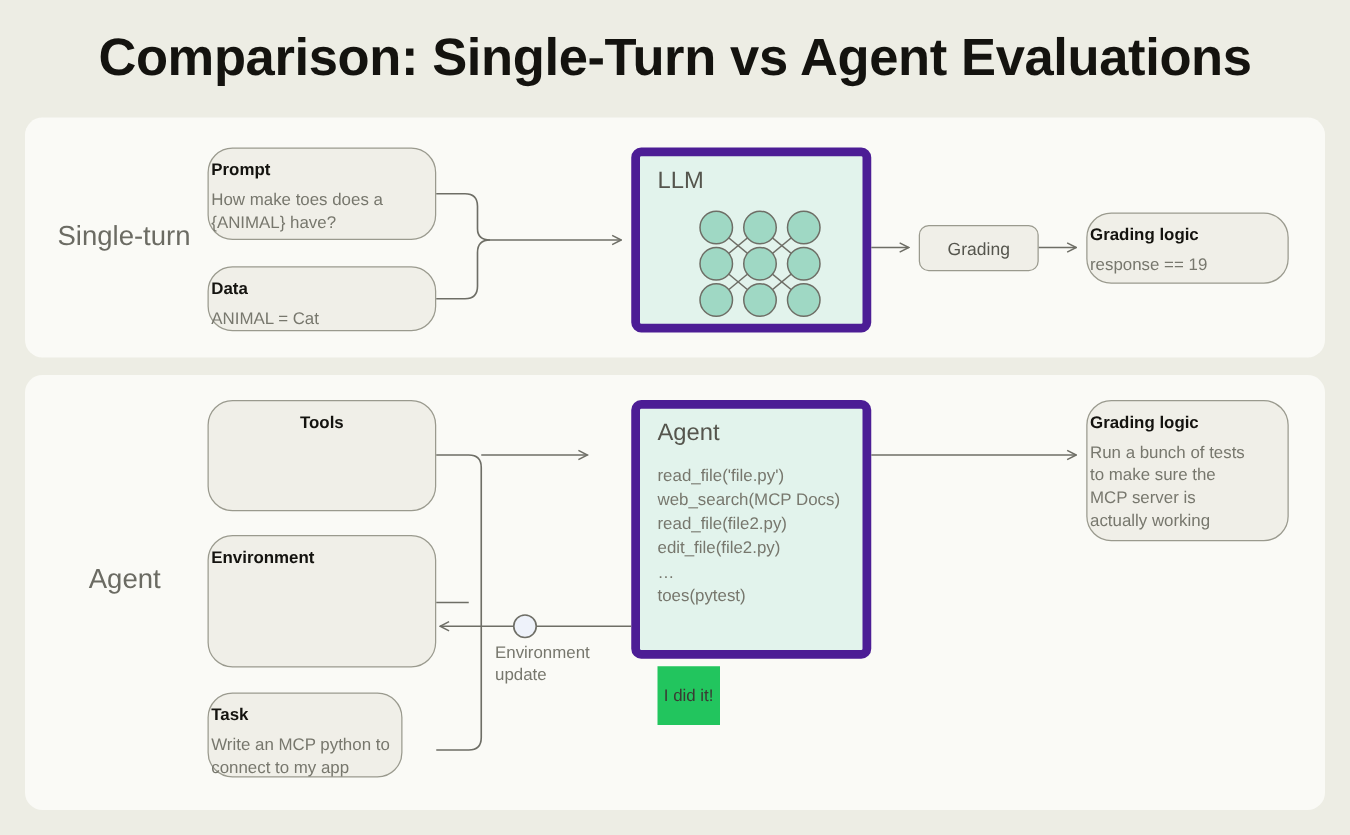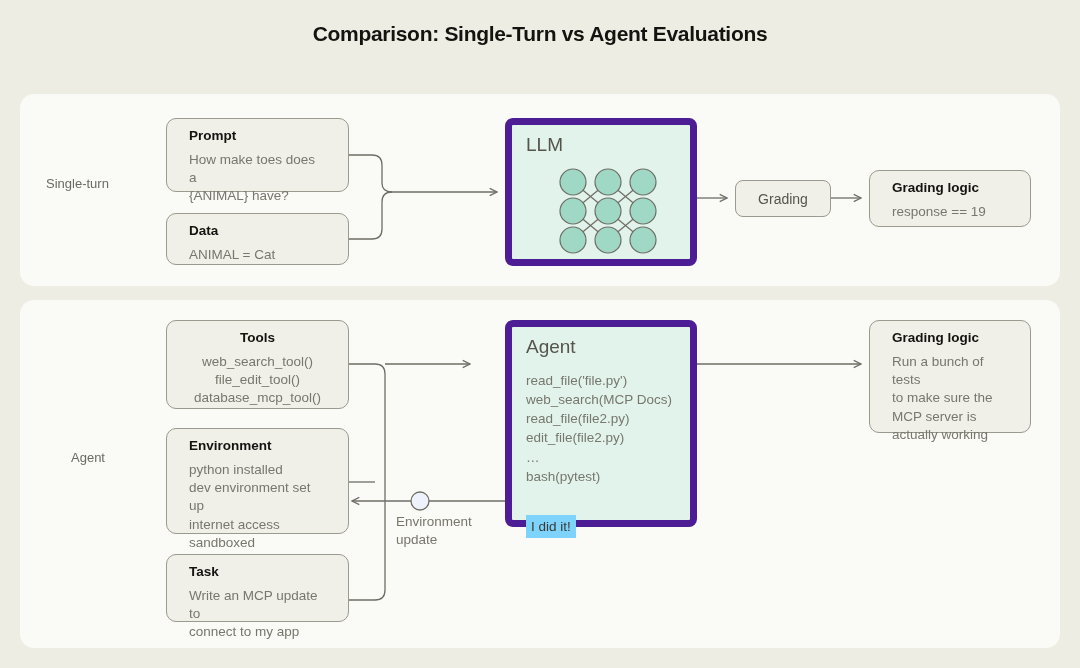--- a/index.html
+++ b/index.html
@@ -13,48 +13,48 @@
     font-family: "Liberation Sans", sans-serif;
     overflow: hidden;
     position: relative;
   }
   #page-title {
     position: absolute;
     top: 22px;
     left: 0;
     width: 1080px;
     text-align: center;
-    font-size: 21px;
+    font-size: 42px;
     font-weight: bold;
     color: #14130f;
     letter-spacing: -0.3px;
   }
   .panel {
     position: absolute;
     background: #fafaf6;
     border-radius: 14px;
   }
   #panel-single { left: 20px; top: 94px; width: 1040px; height: 192px; }
   #panel-agent  { left: 20px; top: 300px; width: 1040px; height: 348px; }
 
   .row-label {
     position: absolute;
-    font-size: 13px;
+    font-size: 22px;
     color: #6b6b63;
   }
   #label-single { left: 46px; top: 176px; }
   #label-agent  { left: 71px; top: 450px; }
 
   .card {
     position: absolute;
     background: #f0efe8;
     border: 1px solid #9a9a8e;
-    border-radius: 10px;
+    border-radius: 20px;
     box-sizing: border-box;
-    padding: 9px 22px;
+    padding: 9px 2px;
   }
   .card .card-title {
     font-size: 13.5px;
     font-weight: bold;
     color: #14130f;
     margin-bottom: 6px;
     line-height: 1.25;
   }
   .card .card-body {
     font-size: 13.5px;
@@ -62,21 +62,21 @@
     line-height: 1.35;
     white-space: pre-line;
   }
 
   #card-prompt { left: 166px; top: 118px; width: 183px; height: 74px; }
   #card-data   { left: 166px; top: 213px; width: 183px; height: 52px; }
   #card-grade-single { left: 869px; top: 170px; width: 162px; height: 57px; }
 
   #card-tools { left: 166px; top: 320px; width: 183px; height: 89px; text-align: center; }
   #card-env   { left: 166px; top: 428px; width: 183px; height: 106px; }
-  #card-task  { left: 166px; top: 554px; width: 183px; height: 68px; }
+  #card-task  { left: 166px; top: 554px; width: 156px; height: 68px; }
   #card-grade-agent { left: 869px; top: 320px; width: 162px; height: 113px; }
 
   .mint-box {
     position: absolute;
     background: #e2f3ec;
     border: 7px solid #4c1d95;
     border-radius: 8px;
     box-sizing: border-box;
   }
   #box-llm   { left: 505px; top: 118px; width: 192px; height: 148px; }
@@ -93,25 +93,25 @@
     left: 14px;
     top: 44px;
     font-size: 13.5px;
     color: #77776d;
     line-height: 1.42;
     white-space: pre-line;
   }
   #agent-final {
     position: absolute;
     left: 14px;
-    top: 188px;
+    top: 206px;
     font-size: 13.5px;
     color: #3a3a33;
-    background: #7dd3fc;
-    padding: 4px 5px;
+    background: #22c55e;
+    padding: 16px 5px;
   }
 
   .pill {
     position: absolute;
     background: #f0efe8;
     border: 1px solid #9a9a8e;
     border-radius: 8px;
     box-sizing: border-box;
     display: flex;
     align-items: center;
@@ -191,47 +191,40 @@
   <div class="card-title">Grading logic</div>
   <div class="card-body">response == 19</div>
 </div>
 
 <div class="panel" id="panel-agent"></div>
 
 <div class="row-label" id="label-agent">Agent</div>
 
 <div class="card" id="card-tools">
   <div class="card-title">Tools</div>
-  <div class="card-body">web_search_tool()
-file_edit_tool()
-database_mcp_tool()</div>
 </div>
 
 <div class="card" id="card-env">
   <div class="card-title">Environment</div>
-  <div class="card-body">python installed
-dev environment set up
-internet access
-sandboxed</div>
 </div>
 
 <div class="card" id="card-task">
   <div class="card-title">Task</div>
-  <div class="card-body">Write an MCP update to
+  <div class="card-body">Write an MCP python to
 connect to my app</div>
 </div>
 
 <div class="mint-box" id="box-agent">
   <div class="mint-title">Agent</div>
   <div id="agent-trace">read_file('file.py')
 web_search(MCP Docs)
 read_file(file2.py)
 edit_file(file2.py)
 …
-bash(pytest)</div>
+toes(pytest)</div>
   <div id="agent-final">I did it!</div>
 </div>
 
 <div id="env-update-label">Environment
 update</div>
 
 <div class="card" id="card-grade-agent">
   <div class="card-title">Grading logic</div>
   <div class="card-body">Run a bunch of tests
 to make sure the

